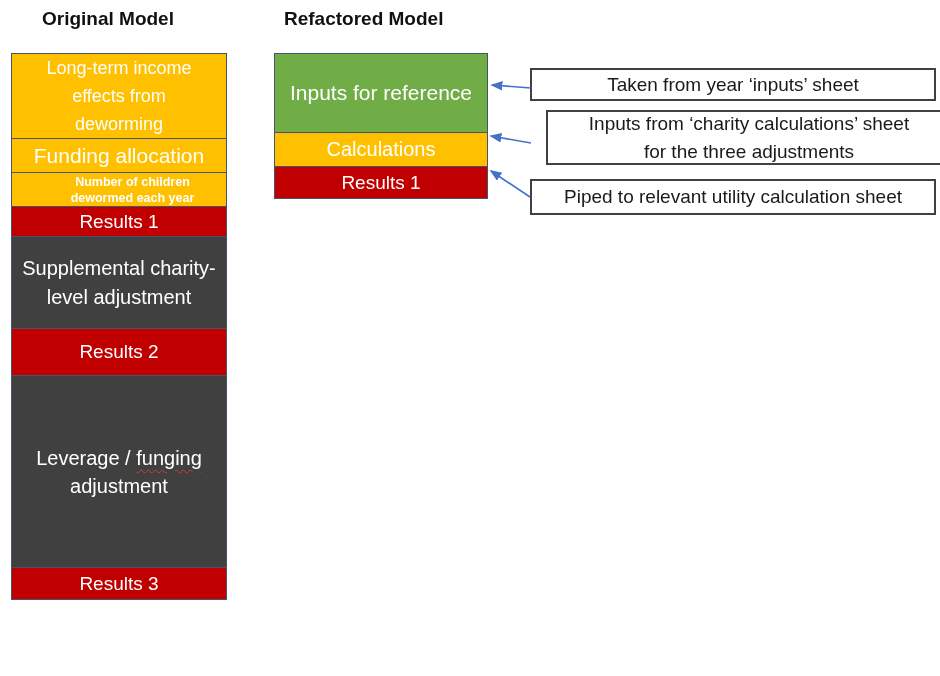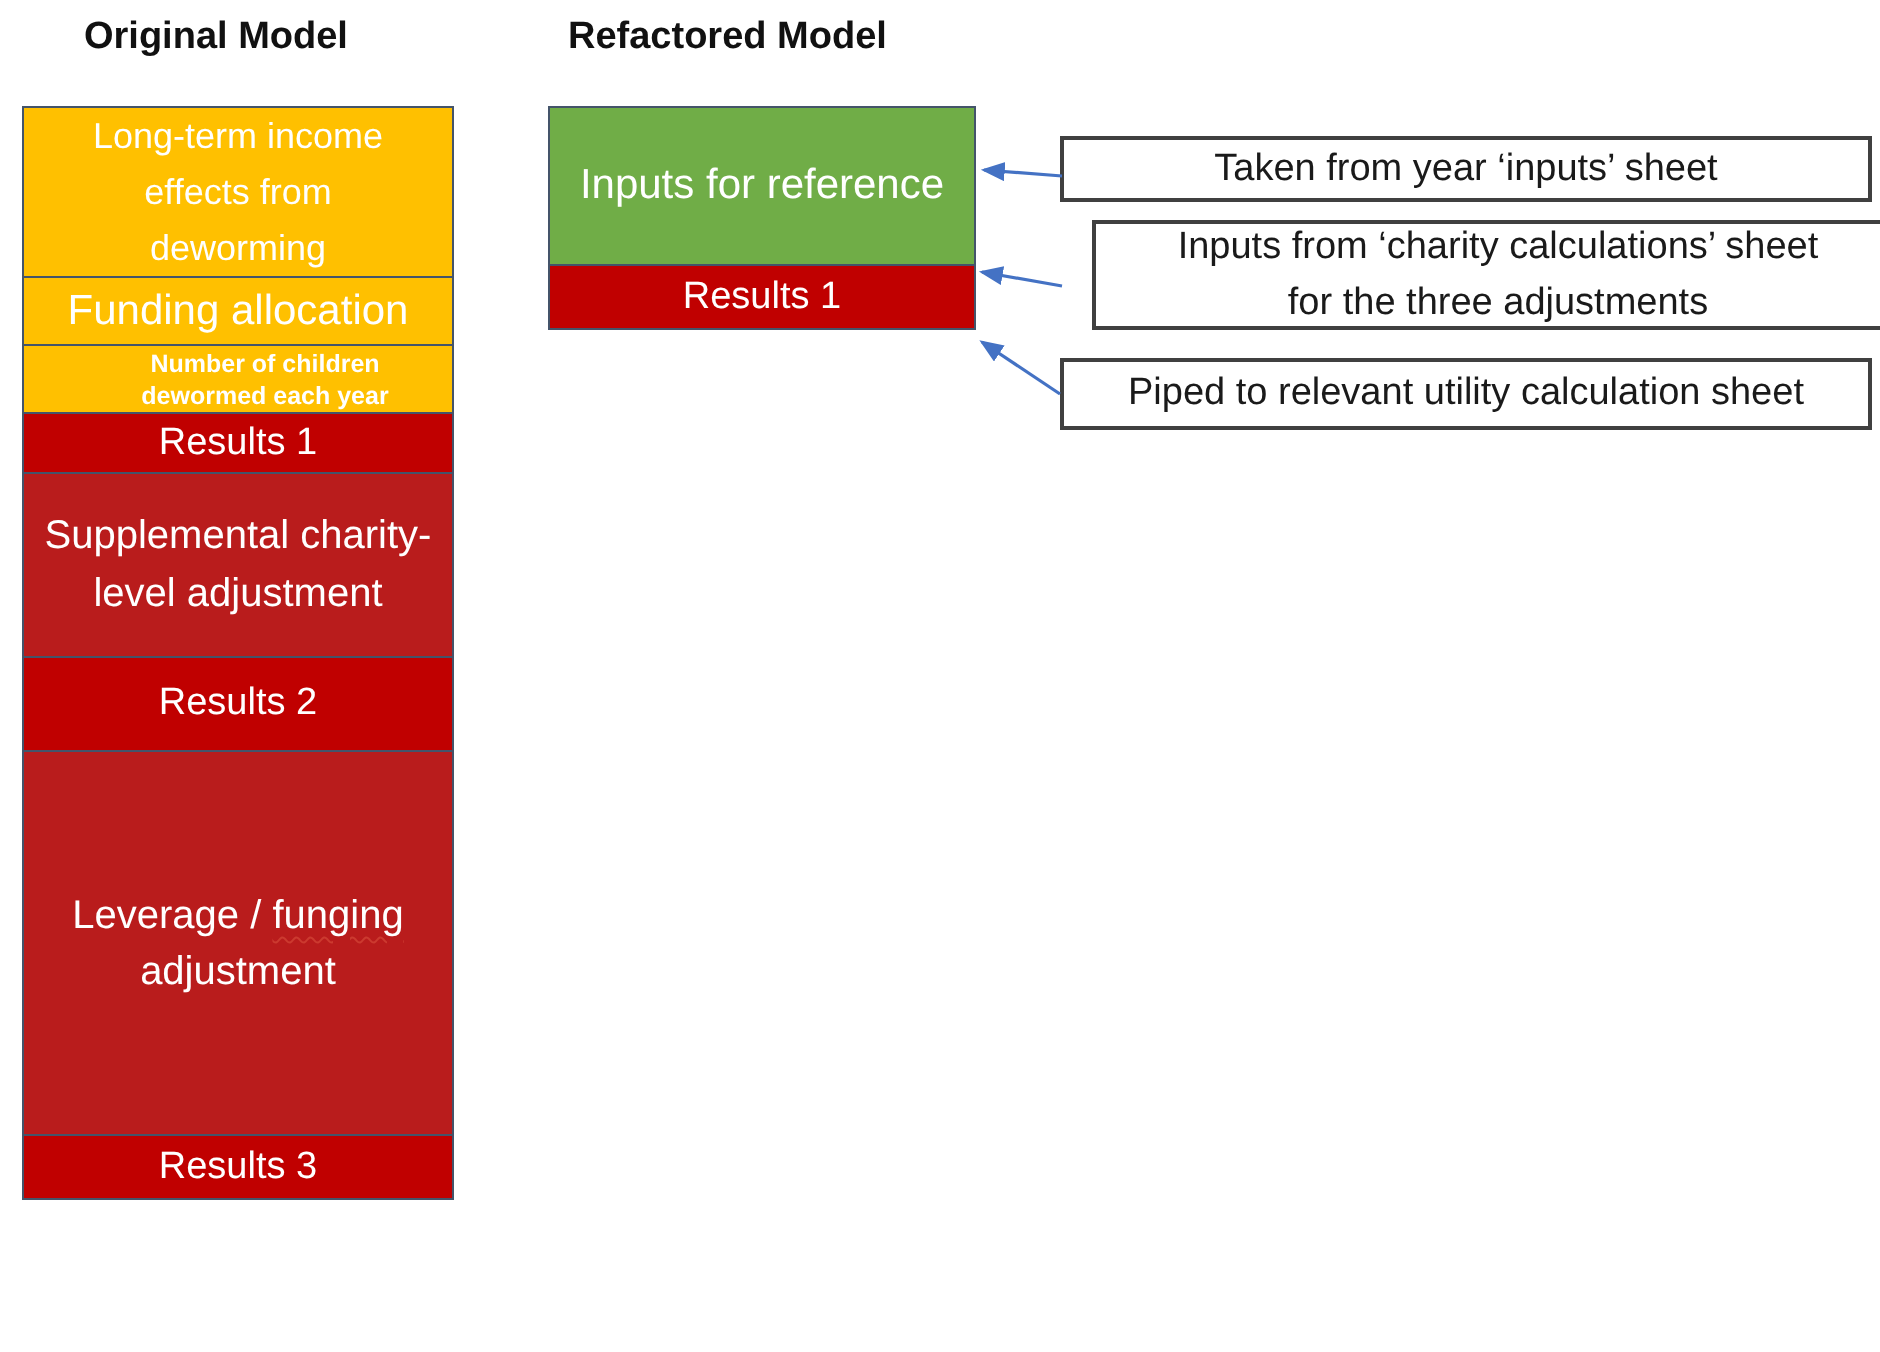--- a/index.html
+++ b/index.html
@@ -30,21 +30,21 @@
     display: flex;
     align-items: center;
     justify-content: center;
     text-align: center;
     color: #ffffff;
     padding: 0 4px;
   }
   .block + .block { border-top: none; }
   .gold  { background: #FFC000; }
   .red   { background: #C00000; }
-  .blue  { background: #b91c1c; }
+  .blue  { background: #404040; }
   .green { background: #70AD47; }
 
   
   .b-lti    { height: 86px; font-size: 18px; line-height: 28px; padding: 0 18px; }
   .b-fund   { height: 34px; font-size: 21px; }
   .b-numch  { height: 34px; font-size: 12.5px; font-weight: bold; line-height: 16px; padding-left: 31px; }
   .b-res1   { height: 30px; font-size: 19px; }
   .b-suppc  { height: 92px; font-size: 20px; line-height: 29px; }
   .b-suppi  { height: 88px; font-size: 20px; line-height: 29px; }
   .b-res2   { height: 47px; font-size: 19px; }
@@ -110,20 +110,21 @@
       <span>
         <span>Leverage / </span><span class="misspelled">funging</span><br>
         <span>adjustment</span>
       </span>
     </div>
     <div class="block red b-res3">Results 3</div>
   </div>
 
   <div class="col" style="left:274px; top:53px; width:214px;">
     <div class="block green b-inputs">Inputs for reference</div>
+    <div class="block gold b-calc">Calculations</div>
     <div class="block red b-rres1">Results 1</div>
   </div>
 
   <div class="annotation" id="annotation-1">
     <span>Taken from year ‘inputs’ sheet</span>
   </div>
 
   <div class="annotation" id="annotation-2">
     <span>
       <span>Inputs from ‘charity calculations’ sheet</span><br>

